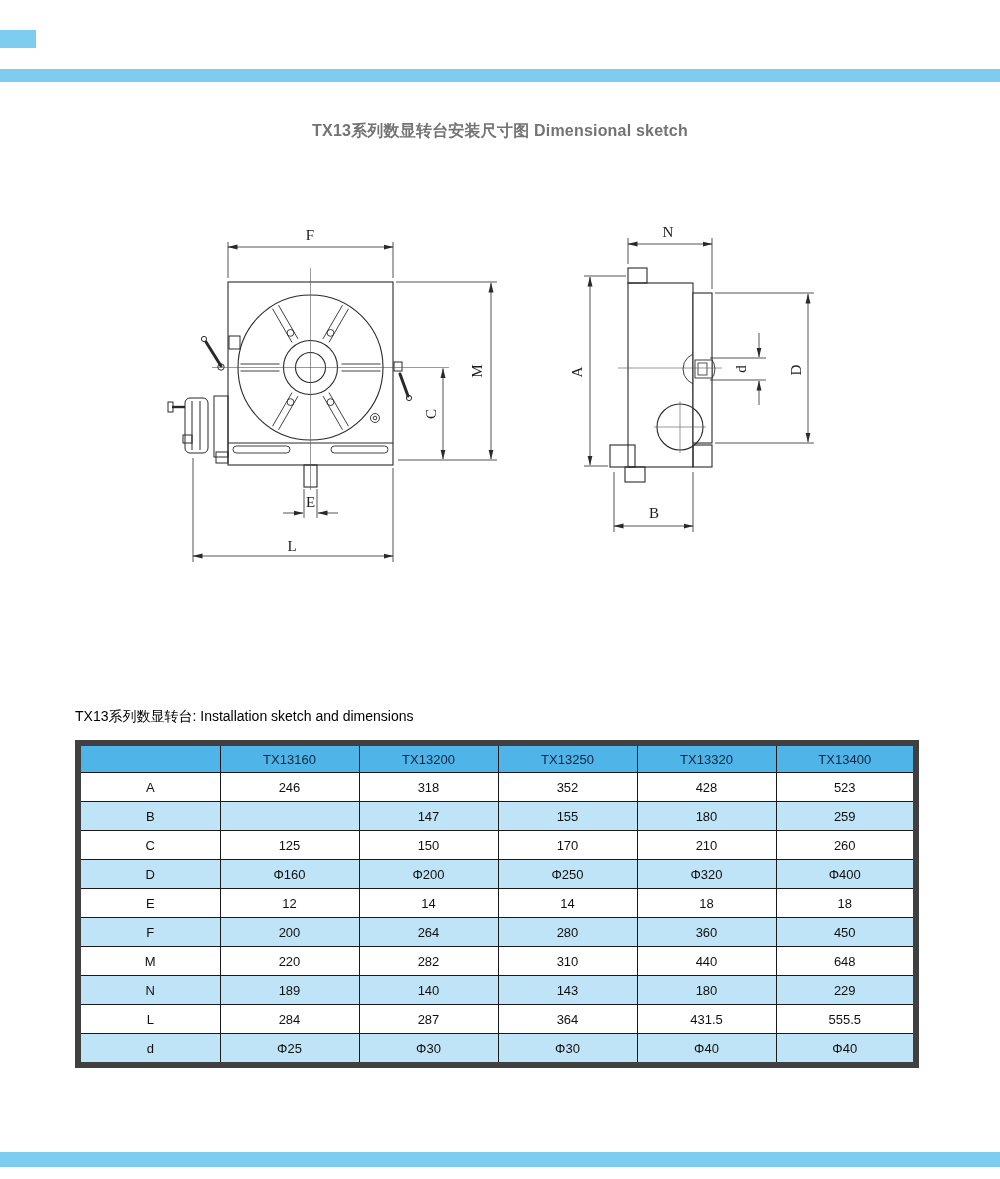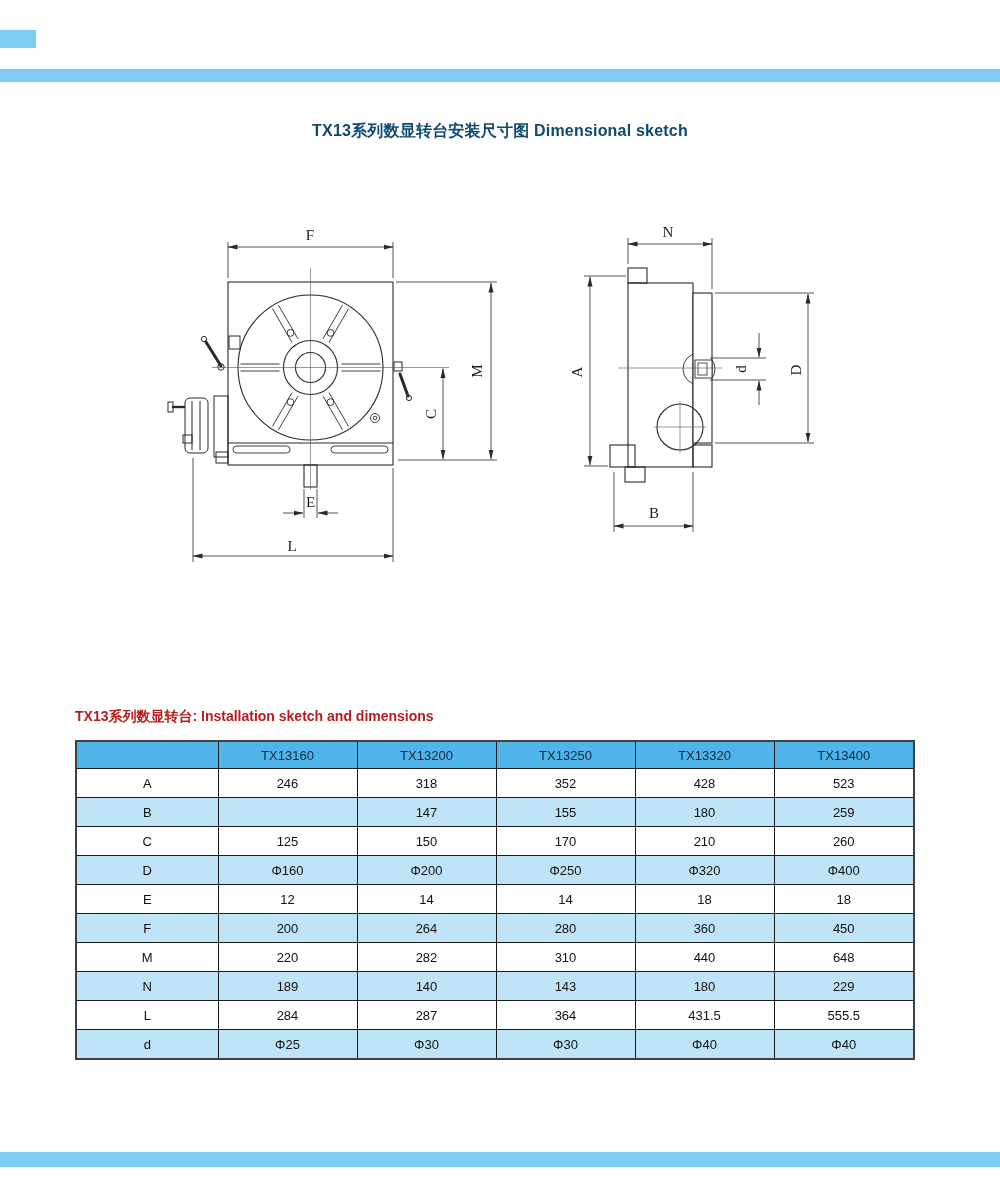--- a/index.html
+++ b/index.html
@@ -2,26 +2,26 @@
 <html><head>
 <meta charset="utf-8">
 <style>
   html,body{margin:0;padding:0;background:#fff;}
   .page{position:relative;width:1000px;height:1179px;background:#ffffff;overflow:hidden;
         font-family:"Liberation Sans",sans-serif;}
   .corner-tab{position:absolute;left:0;top:30px;width:36px;height:18px;background:#7ECDF1;}
   .top-bar{position:absolute;left:0;top:69px;width:1000px;height:13px;background:#7ECDF1;}
   .bottom-bar{position:absolute;left:0;top:1152px;width:1000px;height:15px;background:#7ECDF1;}
   .title{position:absolute;left:0;top:121px;width:1000px;text-align:center;
-         font-size:16px;font-weight:bold;color:#0c4a6e;letter-spacing:.2px;}
-  .caption{position:absolute;left:75px;top:708px;font-size:14px;font-weight:700;color:#b91c1c;}
+         font-size:16px;font-weight:bold;color:#737373;letter-spacing:.2px;}
+  .caption{position:absolute;left:75px;top:708px;font-size:14px;font-weight:400;color:#000000;}
   svg{position:absolute;}
   svg text{font-family:"Liberation Serif","DejaVu Serif",serif;font-size:15px;fill:#1c1c1c;}
   .dim-table{position:absolute;left:75px;top:740px;width:838px;border-collapse:collapse;
-             table-layout:fixed;border:2px solid #404040;}
+             table-layout:fixed;border:6px solid #404040;}
   .dim-table th,.dim-table td{border:1px solid #1a1a1a;height:28px;padding:0;
              text-align:center;vertical-align:middle;font-size:13px;color:#101010;font-weight:normal;}
   .dim-table th{background:#4FB4E8;color:#10253d;height:26px;}
   .dim-table tr.alt td{background:#BFE4F7;}
   .dim-table td{background:#ffffff;}
 </style>
 </head>
 <body>
 
 <div class="page">

